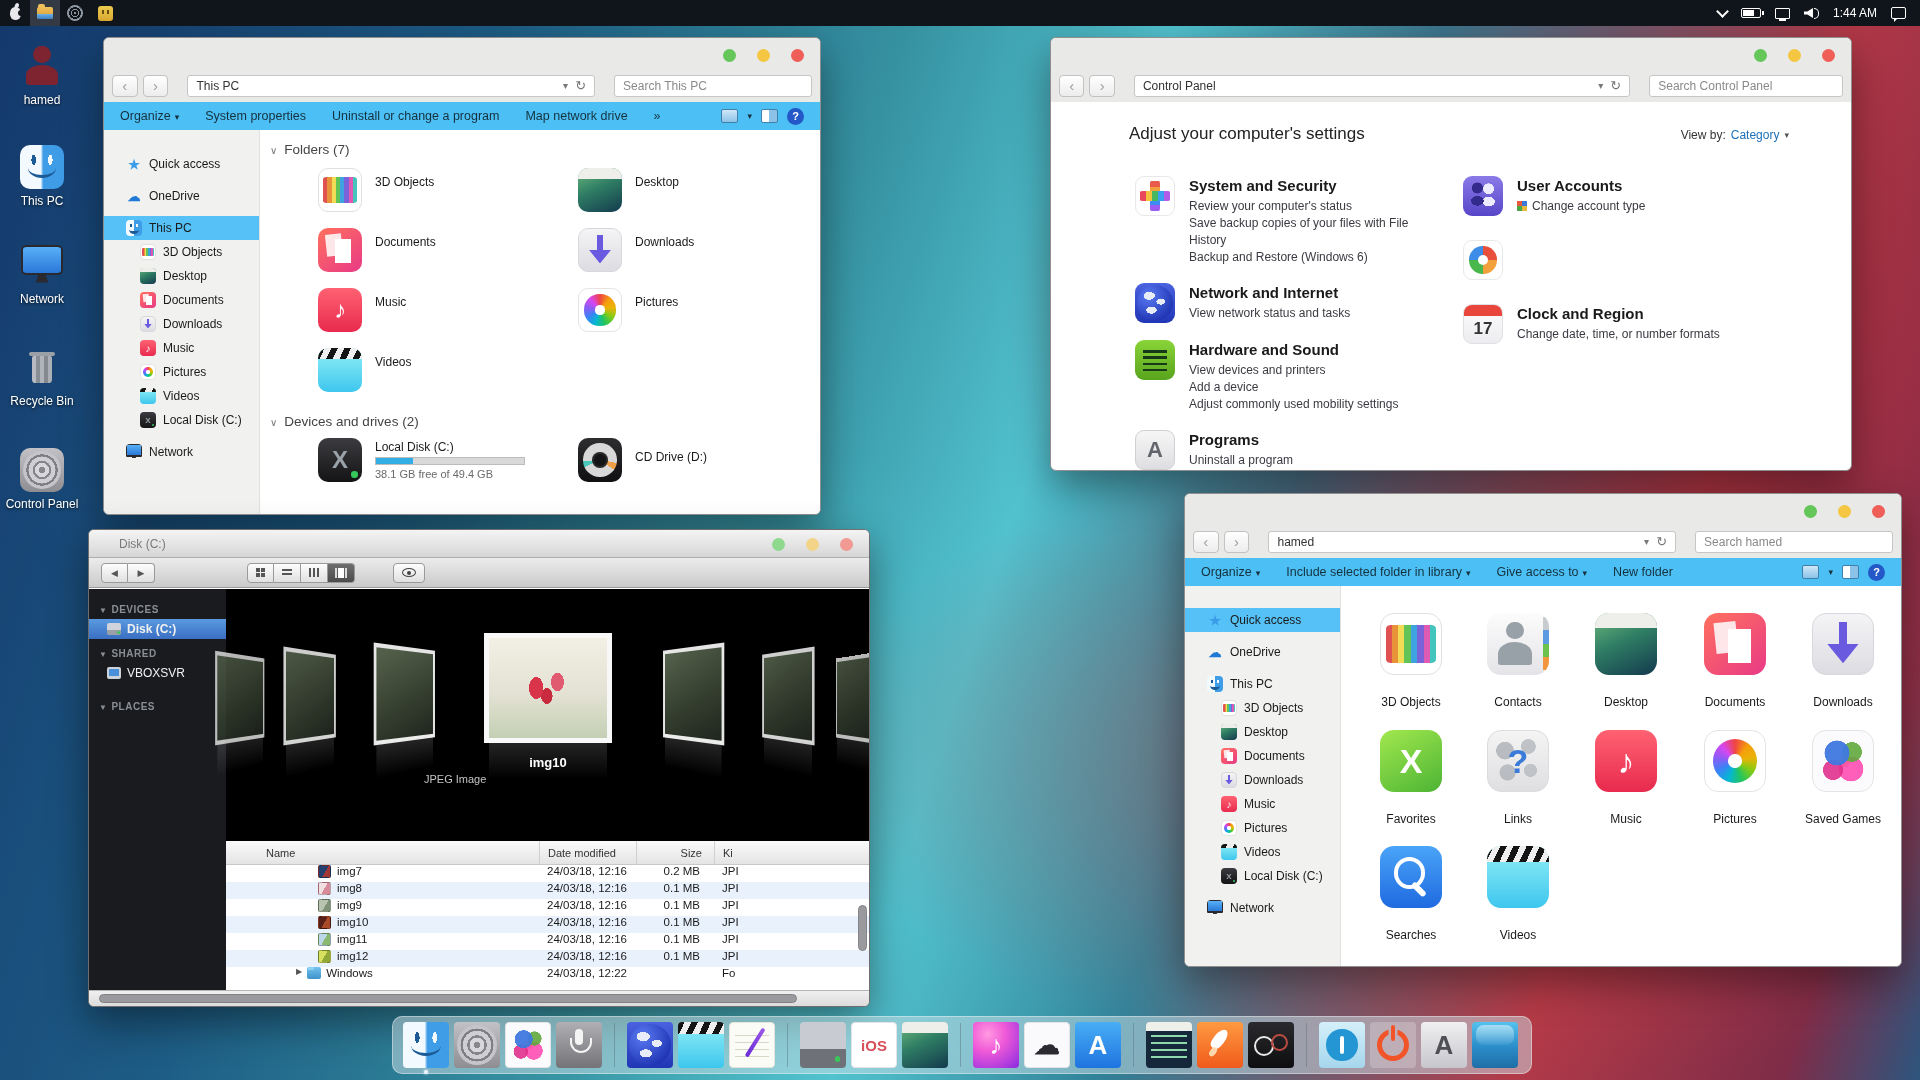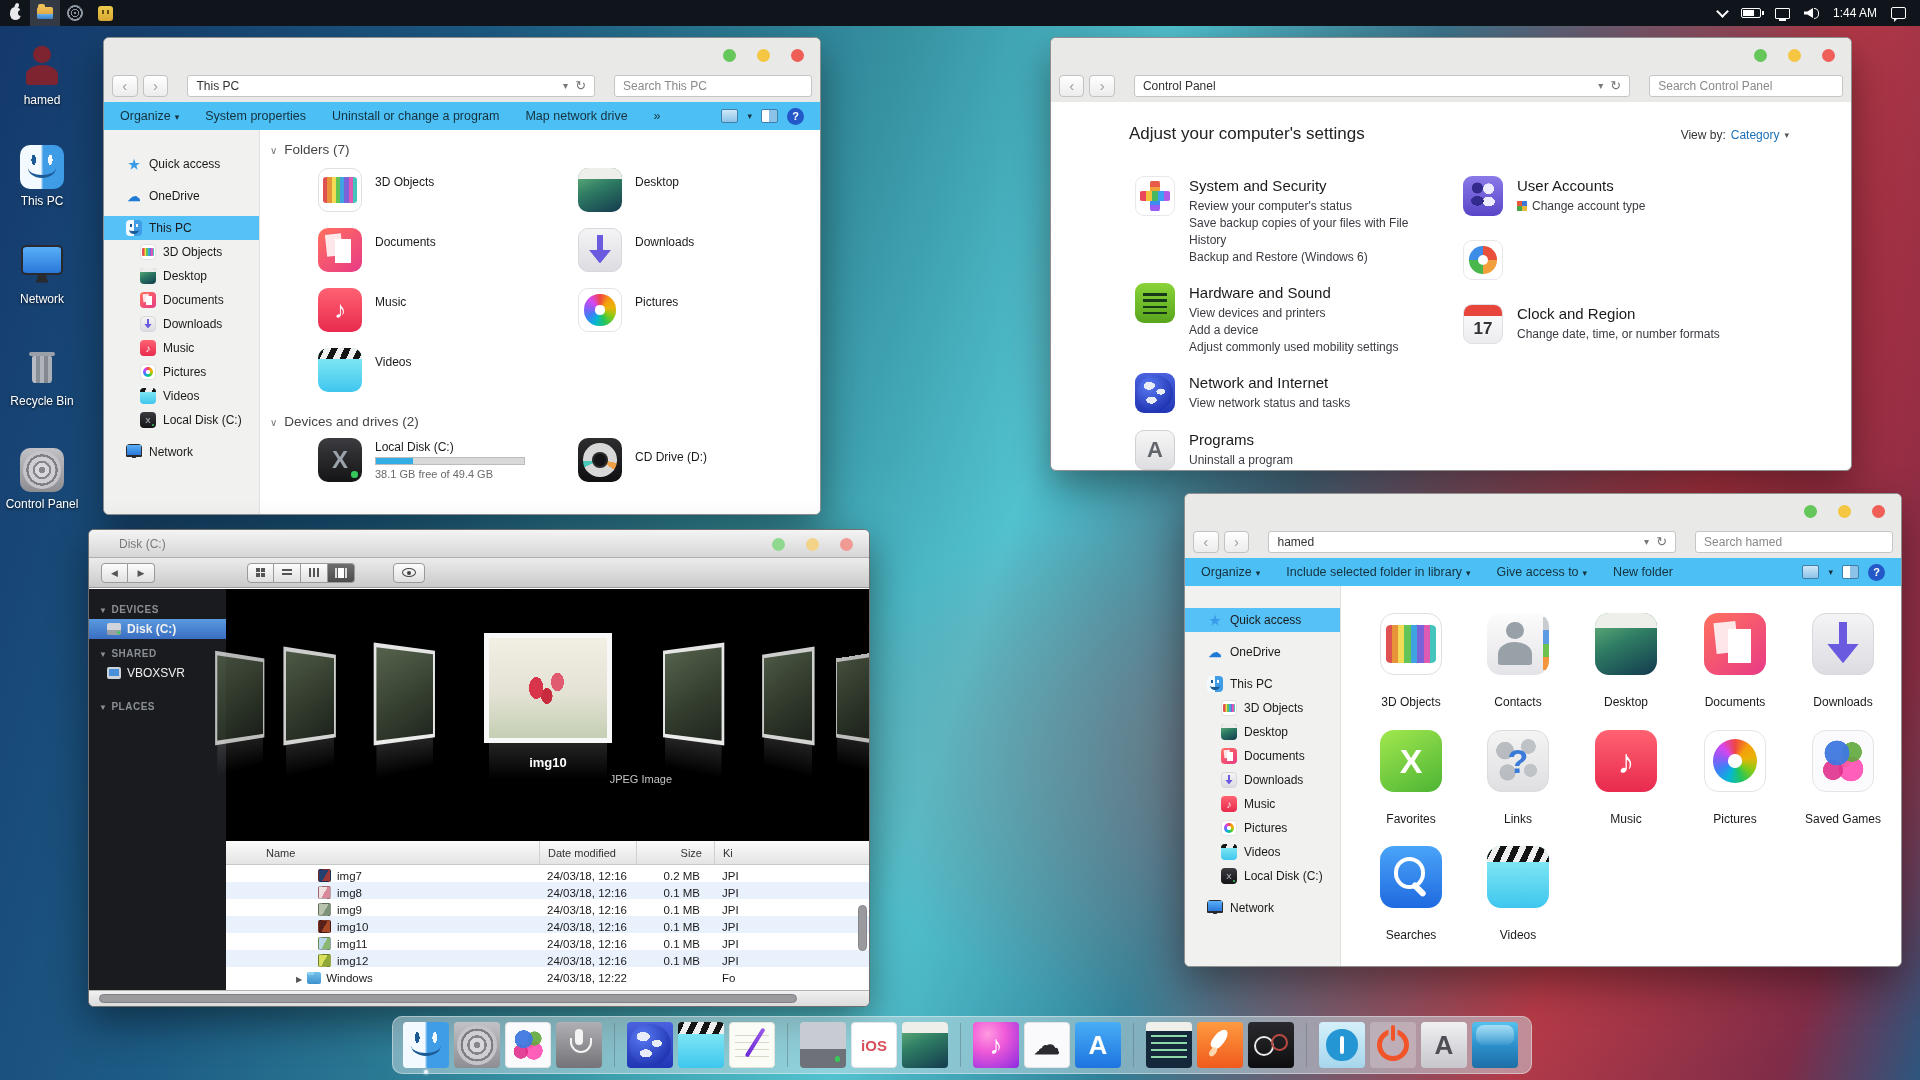--- a/index.html
+++ b/index.html
@@ -236,21 +236,21 @@
 .dbar .fill{height:100%;width:25%;background:#33aee5}
 .dcap{font-size:11px;color:#6a6a6a}
 
 
 .cp-head{position:absolute;left:78px;top:86px;font-size:17px;color:#222}
 .cp-viewby{position:absolute;right:62px;top:90px;font-size:12px;color:#333;display:flex;gap:5px;align-items:center}
 .cp-viewby .val{color:#1c70b8}
 .cp-col{position:absolute;top:138px}
 .cp-block{display:flex;gap:14px;margin-bottom:17px}
 .cp-block .txt{padding-top:1px}
-.cp-title{font-size:15px;font-weight:normal;color:#1a1a1a;margin-bottom:4px}
+.cp-title{font-size:15px;font-weight:bold;color:#1a1a1a;margin-bottom:4px}
 .cp-link{font-size:12px;color:#3a3a42;line-height:17px}
 .cp-shield{display:inline-block;width:10px;height:10px;margin-right:5px;vertical-align:-1px;
 background:conic-gradient(#3c78d8 0 25%,#e8b83c 25% 50%,#48a848 50% 75%,#e85a3c 75%)}
 
 
 .mwin{position:absolute;background:#fff;border:1px solid #6f6f6f;border-radius:6px;box-shadow:0 16px 40px rgba(0,0,0,.45);overflow:hidden}
 .mtitle{height:28px;background:linear-gradient(#f4f4f4,#d6d6d6);border-bottom:1px solid #aeaeae;position:relative;display:flex;align-items:center}
 .mtitle .t{margin-left:30px;color:#7a7a7a;font-size:12px}
 .mtl{position:absolute;top:8px;width:13px;height:13px;border-radius:50%}
 .mtl.green{background:#8fd98f}.mtl.yellow{background:#f2d388}.mtl.red{background:#f19a93}
@@ -278,27 +278,27 @@
 .mcontent{flex:1;display:flex;flex-direction:column;background:#fff;position:relative}
 .cfarea{height:252px;background:#000;position:relative;flex:none}
 .cf-pane{position:absolute;border:4px solid rgba(250,250,250,.9);background:linear-gradient(160deg,#55624c 0%,#333d2e 60%,#20261e 100%)}
 .cf-pane::after,.cf-center::after{content:"";position:absolute;top:100%;left:0;right:0;height:55%;background:linear-gradient(rgba(255,255,255,.16),transparent 75%)}
 .cf-center{position:absolute;border:5px solid #f8f8f8;background:
 radial-gradient(ellipse 10% 18% at 40% 50%,#d8344a 0 60%,transparent 61%),
 radial-gradient(ellipse 9% 15% at 58% 44%,#e05a70 0 60%,transparent 61%),
 radial-gradient(ellipse 8% 13% at 49% 58%,#c82a3e 0 60%,transparent 61%),
 linear-gradient(#f2f0e4 0%,#e4e2d4 55%,#c4cfb4 100%)}
 .cf-t1{position:absolute;left:198px;top:166px;width:248px;text-align:center;color:#fff;font-weight:bold;font-size:13px}
-.cf-t2{position:absolute;left:198px;top:184px;width:248px;text-align:right;color:#c4c4c4;font-size:11px}
+.cf-t2{position:absolute;left:198px;top:184px;width:248px;text-align:left;color:#c4c4c4;font-size:11px}
 .lhead{height:24px;display:flex;background:linear-gradient(#fbfbfb,#e4e4e4);border-bottom:1px solid #c8c8c8;font-size:11px;color:#333;flex:none}
 .lh{display:flex;align-items:center;padding-left:8px;border-left:1px solid #d0d0d0;height:100%}
 .lh.first{border-left:none;padding-left:40px}
 .lrow{height:17px;display:flex;align-items:center;font-size:11.5px;color:#1a1a1a;flex:none}
 .lrow.alt{background:#e8f1fc}
-.lc{display:flex;align-items:flex-end;height:100%;overflow:hidden;white-space:nowrap}
+.lc{display:flex;align-items:flex-start;height:100%;overflow:hidden;white-space:nowrap}
 .lc.name{padding-left:92px;gap:6px}
 .lc.namef{padding-left:70px;gap:5px}
 .lc.date{padding-left:8px}
 .lc.size{justify-content:flex-end;padding-right:14px}
 .lc.kind{padding-left:8px}
 .w-name{width:313px}.w-date{width:97px}.w-size{width:78px}.w-kind{flex:1}
 .tri-dis{color:#555;font-size:8px}
 .vthumb{position:absolute;right:2px;top:316px;width:9px;height:46px;background:#9a9a9e;border:1px solid #85858a;border-radius:5px}
 .hscroll{position:absolute;bottom:0;left:0;right:0;height:16px;background:linear-gradient(#f0f0f0,#dcdcdc);border-top:1px solid #b4b4b4}
 .hthumb{position:absolute;left:10px;right:72px;top:3px;height:9px;border-radius:5px;background:#9a9a9e;border:1px solid #808086}
@@ -538,33 +538,33 @@
     <div class="cp-block">
       <div class="tile z40 i-syssec"></div>
       <div class="txt">
         <div class="cp-title">System and Security</div>
         <div class="cp-link">Review your computer's status</div>
         <div class="cp-link">Save backup copies of your files with File History</div>
         <div class="cp-link">Backup and Restore (Windows 6)</div>
       </div>
     </div>
     <div class="cp-block">
+      <div class="tile z40 i-globe"></div>
+      <div class="txt">
+        <div class="cp-title">Network and Internet</div>
+        <div class="cp-link">View network status and tasks</div>
+      </div>
+    </div>
+    <div class="cp-block">
       <div class="tile z40 i-hw"></div>
       <div class="txt">
         <div class="cp-title">Hardware and Sound</div>
         <div class="cp-link">View devices and printers</div>
         <div class="cp-link">Add a device</div>
         <div class="cp-link">Adjust commonly used mobility settings</div>
-      </div>
-    </div>
-    <div class="cp-block">
-      <div class="tile z40 i-globe"></div>
-      <div class="txt">
-        <div class="cp-title">Network and Internet</div>
-        <div class="cp-link">View network status and tasks</div>
       </div>
     </div>
     <div class="cp-block">
       <div class="tile z40 i-progs">
           <span class="g">A</span>
         </div>
       <div class="txt">
         <div class="cp-title">Programs</div>
         <div class="cp-link">Uninstall a program</div>
       </div>

